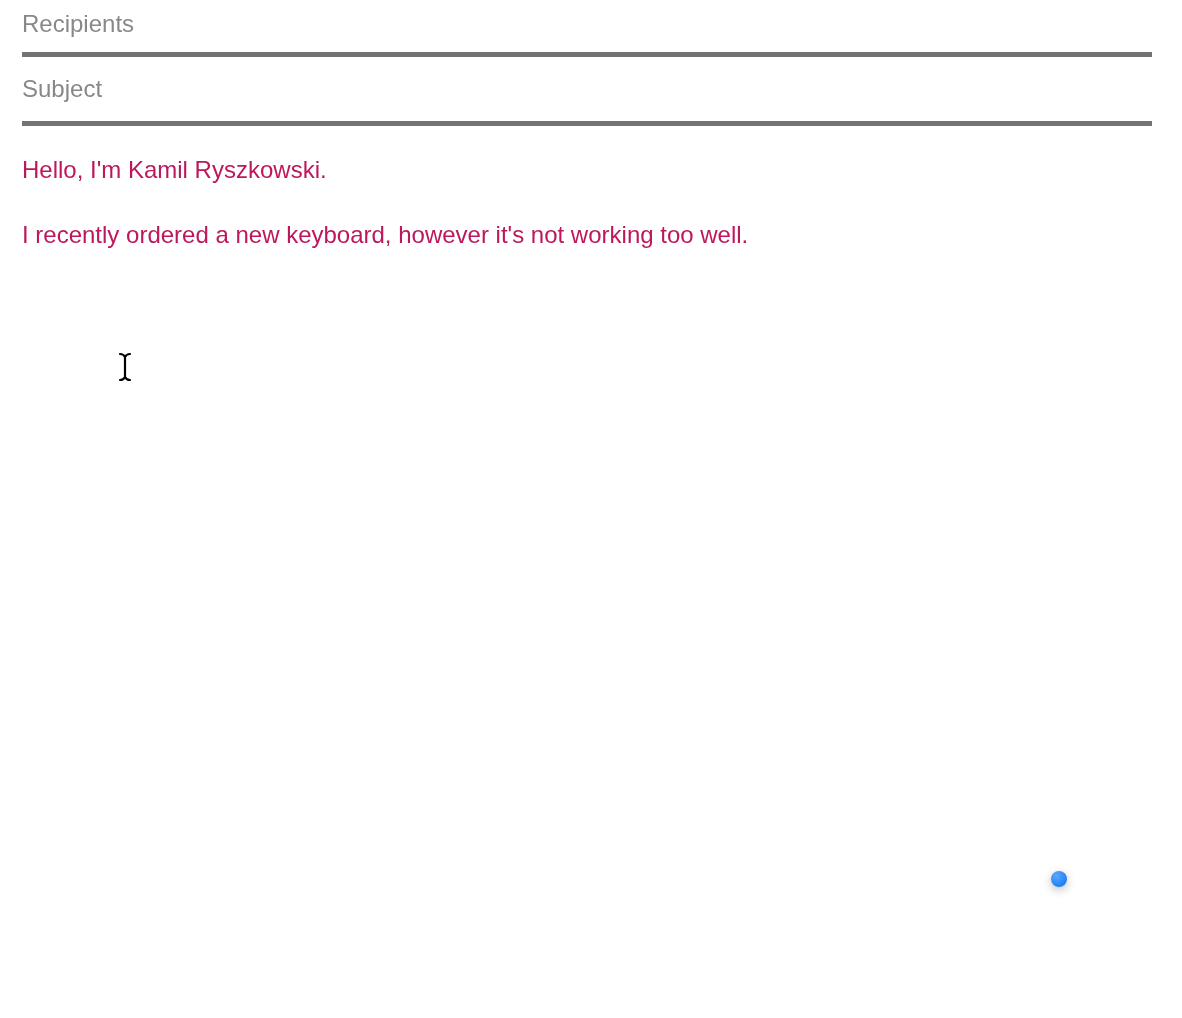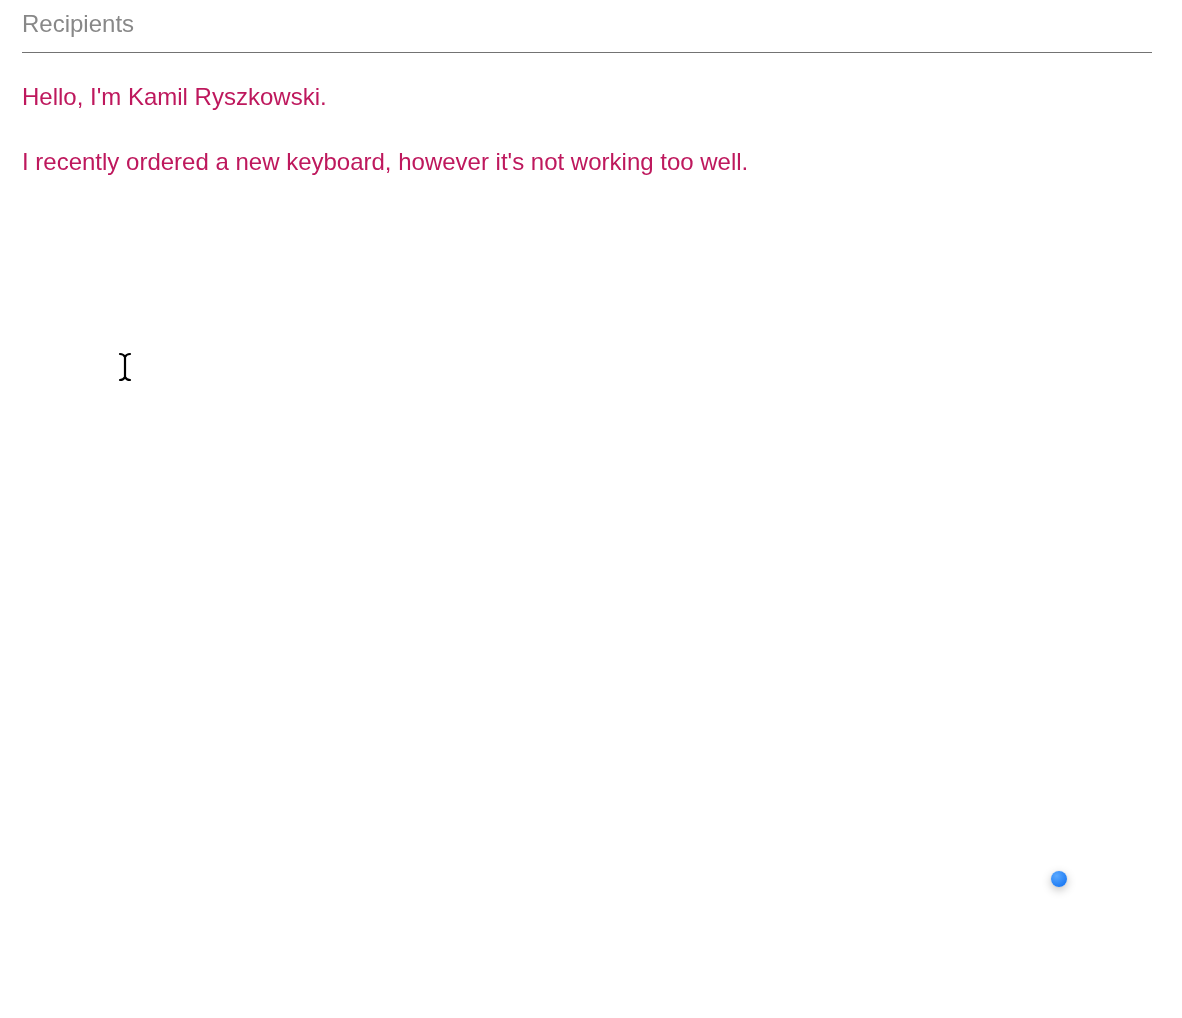--- a/index.html
+++ b/index.html
@@ -15,21 +15,21 @@
       overflow: hidden;
       position: relative;
     }
     .compose-container {
       width: 100%;
       height: 100%;
       padding-left: 22px;
       padding-right: 30px;
     }
     .field-row {
-      border-bottom: 1px solid #737373;
+      border-bottom: 5px solid #737373;
       padding: 12px 0;
     }
     .field-input {
       width: 100%;
       border: none;
       outline: none;
       font-size: 24px;
       color: #222;
       background: transparent;
       font-family: inherit;
@@ -79,20 +79,23 @@
   </style>
 </head>
 <body>
 
 <div class="compose-container">
 
   <div class="field-row recipients-row">
     <input type="text" class="field-input" placeholder="Recipients" style="">
   </div>
 
+  <div class="field-row subject-row">
+    <input type="text" class="field-input" placeholder="Subject" style="">
+  </div>
 
   <div class="body-area" contenteditable="true" style="">Hello, I'm Kamil Ryszkowski.
 
 I recently ordered a new keyboard, however it's not working too well.</div>
 
 </div>
 
 <span class="text-cursor-icon">
   <svg width="16" height="30" viewBox="0 0 16 30">
     <path d="M 3 2 C 5 2 7 3 8 5 C 9 3 11 2 13 2 M 8 5 L 8 25 M 3 28 C 5 28 7 27 8 25 C 9 27 11 28 13 28" stroke="#000000" stroke-width="2.2" fill="none" stroke-linecap="round"></path>

